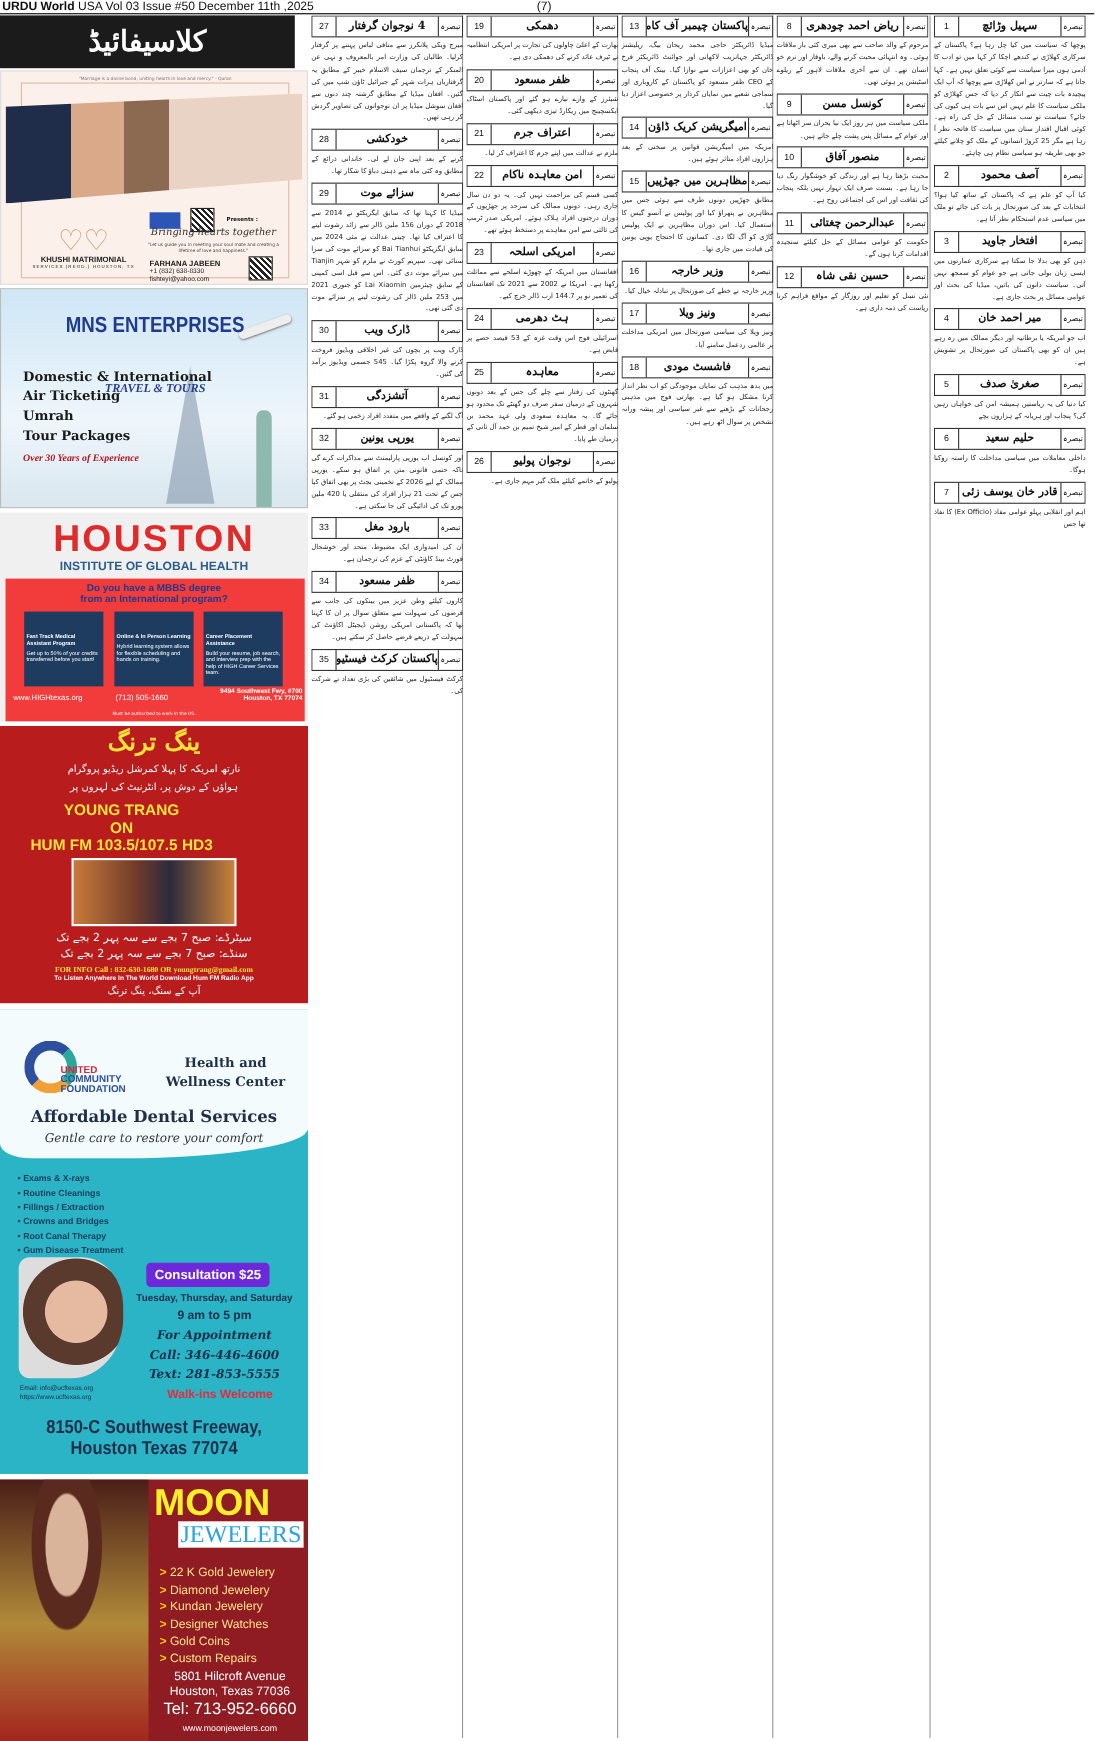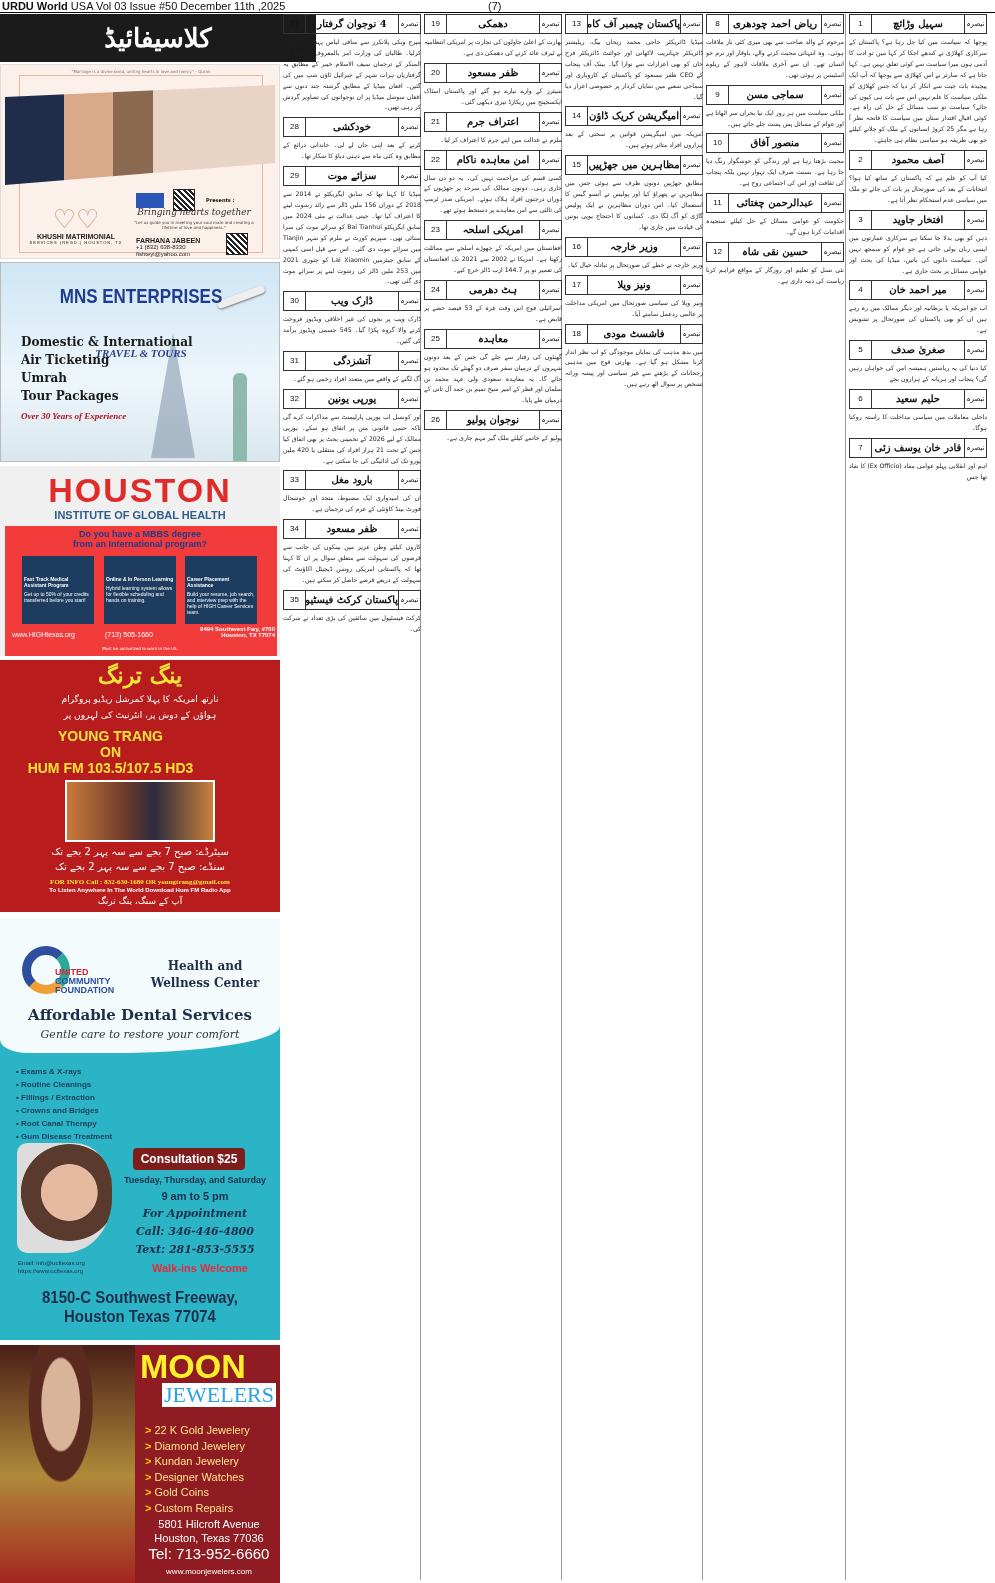--- a/index.html
+++ b/index.html
@@ -2,21 +2,21 @@
 <html><head>
 <meta charset="utf-8">
 <style>
   * { box-sizing: border-box; margin: 0; padding: 0; }
   body { width: 995px; height: 1583px; background: #fff; font-family: "DejaVu Sans", sans-serif; overflow: hidden; position: relative; color: #111; }
   .masthead { position: absolute; left: 0; top: 0; width: 995px; height: 13px; font-family: "Liberation Sans", sans-serif; font-size: 11px; line-height: 13px; padding-left: 2px; border-bottom: 1px solid #000; }
   .masthead b { font-weight: bold; }
   .masthead .pageno { position: absolute; left: 488px; top: 0; }
   
   .ads { position: absolute; left: 0; top: 14px; width: 280px; height: 1569px; }
-  .classified { position: absolute; left: 0; top: 0; width: 316px; height: 48px; background: #1b1b1b; color: #fff; font-family: "DejaVu Serif", serif; font-weight: bold; font-size: 26px; text-align: center; line-height: 48px; direction: rtl; }
+  .classified { position: absolute; left: 0; top: 0; width: 268px; height: 48px; background: #1b1b1b; color: #fff; font-family: "DejaVu Serif", serif; font-weight: bold; font-size: 26px; text-align: center; line-height: 48px; direction: rtl; }
   .ad { position: absolute; left: 0; width: 280px; overflow: hidden; }
   
   .ad-matri { top: 50px; height: 195px; background: #fbf0ea; border: 1px solid #ddd; }
   .ad-matri .frame { position: absolute; left: 18px; top: 10px; width: 244px; height: 178px; border: 1px solid #e6b7a2; }
   .ad-matri .quote { position: absolute; left: 0; top: 4px; width: 280px; text-align: center; font-size: 4px; color: #777; }
   .ad-matri .photo { position: absolute; left: 4px; top: 20px; width: 270px; height: 100px; background: linear-gradient(90deg,#1f2d4a 0 22%, #d9a98a 22% 40%, #8c6a52 40% 55%, #e9d3c4 55% 100%); clip-path: polygon(0 12%, 100% 0, 100% 78%, 0 100%); }
   .ad-matri .hearts { position: absolute; left: 45px; top: 142px; width: 60px; height: 25px; color: #c9a07a; font-size: 26px; line-height: 25px; text-align: center; }
   .ad-matri .brand { position: absolute; left: 20px; top: 168px; width: 110px; text-align: center; font-family: "Liberation Sans", sans-serif; font-weight: bold; font-size: 7px; color: #222; }
   .ad-matri .brand small { display: block; font-size: 4px; font-weight: normal; letter-spacing: 1px; }
   .ad-matri .tag { position: absolute; left: 133px; top: 142px; width: 120px; text-align: center; font-family: "DejaVu Serif", serif; font-style: italic; font-size: 9px; color: #333; }
@@ -58,21 +58,21 @@
   .ad-ucf .white { position: absolute; left: 0; top: 0; width: 280px; height: 135px; background: #f3fbfd; border-radius: 0 0 60% 10% / 0 0 20% 10%; }
   .ad-ucf .org { position: absolute; left: 55px; top: 50px; font-family: "Liberation Sans", sans-serif; font-weight: bold; font-size: 9px; line-height: 9px; color: #2d4f9e; }
   .ad-ucf .org .u { color: #d4263b; }
   .ad-ucf .ring { position: absolute; left: 22px; top: 28px; width: 48px; height: 48px; border-radius: 50%; border: 9px solid #2d4f9e; border-right-color: #2aa89a; border-bottom-color: #f0a034; }
   .ad-ucf .hw { position: absolute; left: 140px; top: 40px; width: 130px; text-align: center; font-family: "DejaVu Serif", serif; font-weight: bold; font-size: 12px; color: #1f2f4a; line-height: 17px; }
   .ad-ucf .ads-title { position: absolute; left: 0; top: 88px; width: 280px; text-align: center; font-family: "DejaVu Serif", serif; font-weight: bold; font-size: 15px; color: #1f2f4a; }
   .ad-ucf .gentle { position: absolute; left: 0; top: 110px; width: 280px; text-align: center; font-family: "DejaVu Serif", serif; font-style: italic; font-size: 11px; color: #333; }
   .ad-ucf ul { position: absolute; list-style: none; font-family: "Liberation Sans", sans-serif; font-weight: bold; font-size: 8px; color: #1e3f5c; }
   .ad-ucf ul li { margin-bottom: 5px; line-height: 8px; }
   .ad-ucf ul li:before { content: "• "; }
-  .ad-ucf .consult { position: absolute; left: 133px; top: 230px; width: 112px; height: 22px; background: #7f1d1d; color: #fff; border-radius: 4px; font-family: "Liberation Sans", sans-serif; font-weight: bold; font-size: 12px; line-height: 22px; text-align: center; }
+  .ad-ucf .consult { position: absolute; left: 133px; top: 230px; width: 112px; height: 22px; background: #6d28d9; color: #fff; border-radius: 4px; font-family: "Liberation Sans", sans-serif; font-weight: bold; font-size: 12px; line-height: 22px; text-align: center; }
   .ad-ucf .face { position: absolute; left: 17px; top: 225px; width: 95px; height: 110px; background: radial-gradient(circle at 55% 45%, #e6b9a1 0 35%, #5a3a2c 36% 60%, #ddd 61%); border-radius: 10px 40% 50% 10px; }
   .ad-ucf .line { position: absolute; left: 115px; width: 160px; text-align: center; color: #1f2f4a; }
   .ad-ucf .email { position: absolute; left: 18px; top: 341px; font-family: "Liberation Sans", sans-serif; font-size: 6px; color: #1f2f4a; line-height: 8px; }
   .ad-ucf .walk { color: #e52c3a; }
   .ad-ucf .addr { position: absolute; left: 0; top: 370px; width: 280px; text-align: center; font-family: "Liberation Sans", sans-serif; font-weight: bold; font-size: 17px; line-height: 19px; color: #1f2f4a; transform: scaleX(0.88); }
   
   .ad-moon { top: 1331px; height: 238px; background: #8e1c22; }
   .ad-moon .lady { position: absolute; left: 0; top: 0; width: 135px; height: 238px; background: radial-gradient(ellipse at 45% 25%, #d9b49a 0 18%, #5a2a1e 19% 30%, transparent 31%), linear-gradient(180deg,#4a1e18 0%, #b08a3a 55%, #a3251f 100%); }
   .ad-moon .moon { position: absolute; left: 140px; top: 2px; font-family: "Liberation Sans", sans-serif; font-weight: bold; font-size: 34px; color: #ffef2a; line-height: 38px; }
   .ad-moon .jew { position: absolute; left: 162px; top: 38px; font-family: Liberation Serif, serif; font-size: 22px; color: #2aa3e6; background: #fff; padding: 0 2px; line-height: 24px; }
@@ -200,21 +200,21 @@
       <li>Fillings / Extraction</li>
       <li>Crowns and Bridges</li>
       <li>Root Canal Therapy</li>
       <li>Gum Disease Treatment</li>
     </ul>
     <div class="consult">Consultation $25</div>
     <div class="face"></div>
     <div class="line" style="top:257px;font-family:'Liberation Sans',sans-serif;font-weight:bold;font-size:9px">Tuesday, Thursday, and Saturday</div>
     <div class="line" style="top:272px;font-family:'Liberation Sans',sans-serif;font-weight:bold;font-size:11px">9 am to 5 pm</div>
     <div class="line" style="top:289px;font-family:'DejaVu Serif',serif;font-style:italic;font-weight:bold;font-size:11px">For Appointment</div>
-    <div class="line" style="top:307px;font-family:'DejaVu Serif',serif;font-style:italic;font-weight:bold;font-size:11px">Call: 346-446-4800</div>
+    <div class="line" style="top:307px;font-family:'DejaVu Serif',serif;font-style:italic;font-weight:bold;font-size:11px">Call: 346-446-4600</div>
     <div class="line" style="top:325px;font-family:'DejaVu Serif',serif;font-style:italic;font-weight:bold;font-size:11px">Text: 281-853-5555</div>
     <div class="line walk" style="top:344px;left:120px;font-family:'Liberation Sans',sans-serif;font-weight:bold;font-size:11px">Walk-ins Welcome</div>
     <div class="email">
       <div>Email: info@ucftexas.org</div>
       <div>https://www.ucftexas.org</div>
     </div>
     <div class="addr">
       <div>8150-C Southwest Freeway,</div>
       <div>Houston Texas 77074</div>
     </div>
@@ -305,21 +305,21 @@
       <div class="head">
         <div class="tag">تبصرہ</div>
         <div class="ttl">ریاض احمد چودھری</div>
         <div class="num">8</div>
       </div>
       <div class="body">مرحوم کے والد صاحب سے بھی میری کئی بار ملاقات ہوئی۔ وہ انتہائی محبت کرنے والے، باوقار اور نرم خو انسان تھے۔ ان سے آخری ملاقات لاہور کے ریلوے اسٹیشن پر ہوئی تھی۔</div>
     </div>
     <div class="story">
       <div class="head">
         <div class="tag">تبصرہ</div>
-        <div class="ttl">سماجی مسن</div>
+        <div class="ttl">کونسل مسن</div>
         <div class="num">9</div>
       </div>
       <div class="body">ملکی سیاست میں ہر روز ایک نیا بحران سر اٹھاتا ہے اور عوام کے مسائل پس پشت چلے جاتے ہیں۔</div>
     </div>
     <div class="story">
       <div class="head">
         <div class="tag">تبصرہ</div>
         <div class="ttl">منصور آفاق</div>
         <div class="num">10</div>
       </div>

